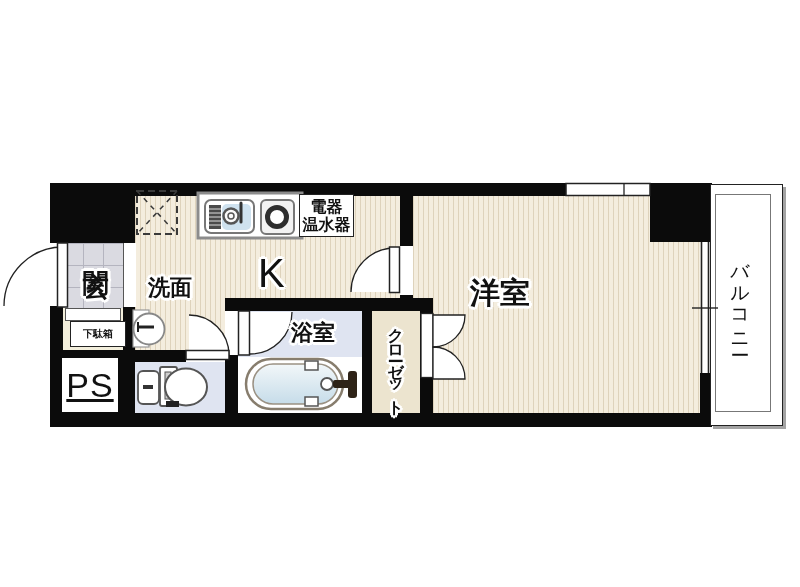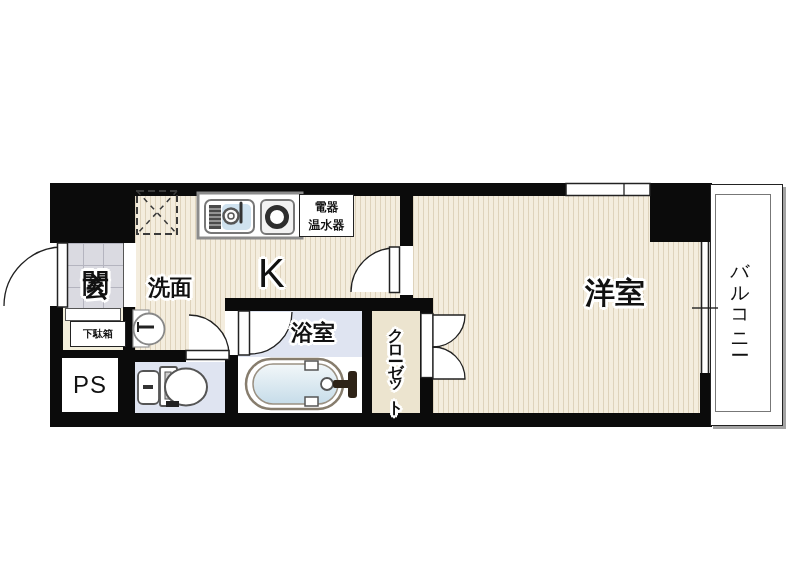--- a/index.html
+++ b/index.html
@@ -57,21 +57,21 @@
   <div class="wall" style="left:225px;top:298px;width:208px;height:13px;"></div>
   <div class="wall" style="left:362px;top:311px;width:10px;height:102px;"></div>
   <div class="wall" style="left:420px;top:311px;width:13px;height:102px;"></div>
   <div class="wall" style="left:400px;top:183px;width:13px;height:65px;"></div>
   <div class="wall" style="left:400px;top:293px;width:13px;height:18px;"></div>
   <div class="wall" style="left:700px;top:373px;width:12px;height:42px;"></div>
 
   <div class="opening" style="left:225px;top:311px;width:13px;height:44px;"></div>
 
   <div class="abs" style="left:62px;top:358px;width:56px;height:54px;background:#fff;display:flex;align-items:center;justify-content:center;">
-    <span class="plain" style="font-size:24px;letter-spacing:1px;">PS</span>
+    <span class="plain" style="font-size:34px;letter-spacing:1px;text-decoration:underline;">PS</span>
   </div>
 
   <div class="abs" style="left:710px;top:184px;width:71px;height:240px;background:#fff;border:1.5px solid #222;box-shadow:3px 3px 0 #a3a3a3;">
     <div class="abs" style="left:4px;top:9px;width:54px;height:216px;border:1.5px solid #777;"></div>
   </div>
 
   <svg width="800" height="587" viewBox="0 0 800 587">
     <defs>
       <linearGradient id="tubWater" x1="0" y1="0" x2="0" y2="1">
         <stop offset="0" stop-color="#f2f7f9"></stop>
@@ -165,24 +165,24 @@
       <path d="M692,308 H718" stroke="#222" stroke-width="1.4"></path>
     </g>
   </svg>
 
   <div class="label halo vert" style="left:82px;top:251px;font-size:26px;">玄関</div>
   <div class="labelbox" style="left:70px;top:321px;width:54px;height:24px;font-size:10px;">
     <span>下駄箱</span>
   </div>
   <div class="label halo" style="left:148px;top:276px;font-size:22px;">洗面</div>
   <div class="label halo" style="left:258px;top:252px;font-size:40px;font-weight:500;">K</div>
-  <div class="labelbox" style="left:299px;top:194px;width:53px;height:41px;font-size:12px;line-height:18px;">
+  <div class="labelbox" style="left:299px;top:194px;width:53px;height:41px;font-size:16px;line-height:18px;">
     <span><span>電器</span><br>
     <span>温水器</span></span>
   </div>
   <div class="label halo" style="left:291px;top:321px;font-size:22px;">浴室</div>
   <div class="label halo vert" style="left:387px;top:316px;font-size:16px;">クローゼット</div>
-  <div class="label halo" style="left:470px;top:277px;width:175px;text-align:right;font-size:30px;line-height:31px;">
+  <div class="label halo" style="left:470px;top:277px;width:175px;text-align:left;font-size:30px;line-height:31px;">
     <div>洋室</div>
   </div>
   <div class="label vert plain" style="left:730px;top:250px;font-size:19px;letter-spacing:2px;">バルコニー</div>
 
 </div>
 
 </body></html>

